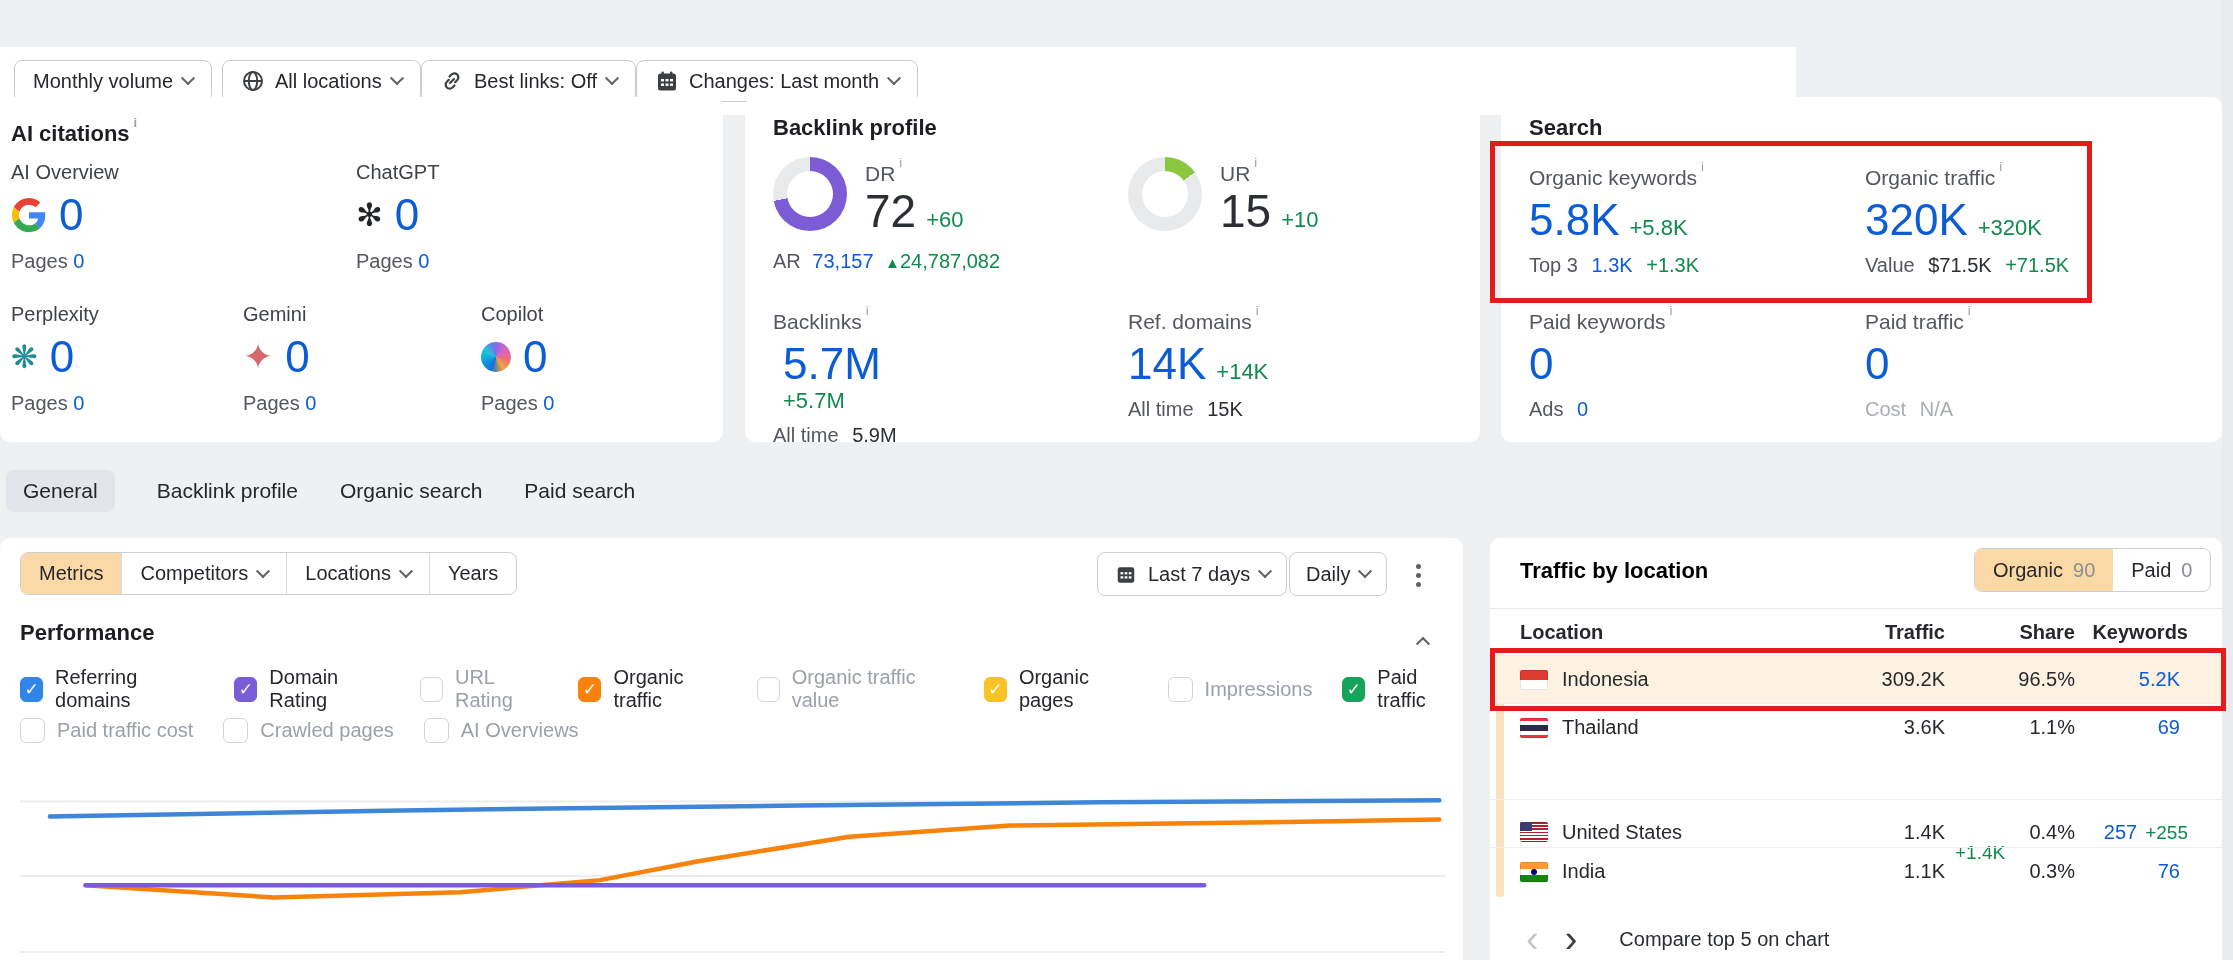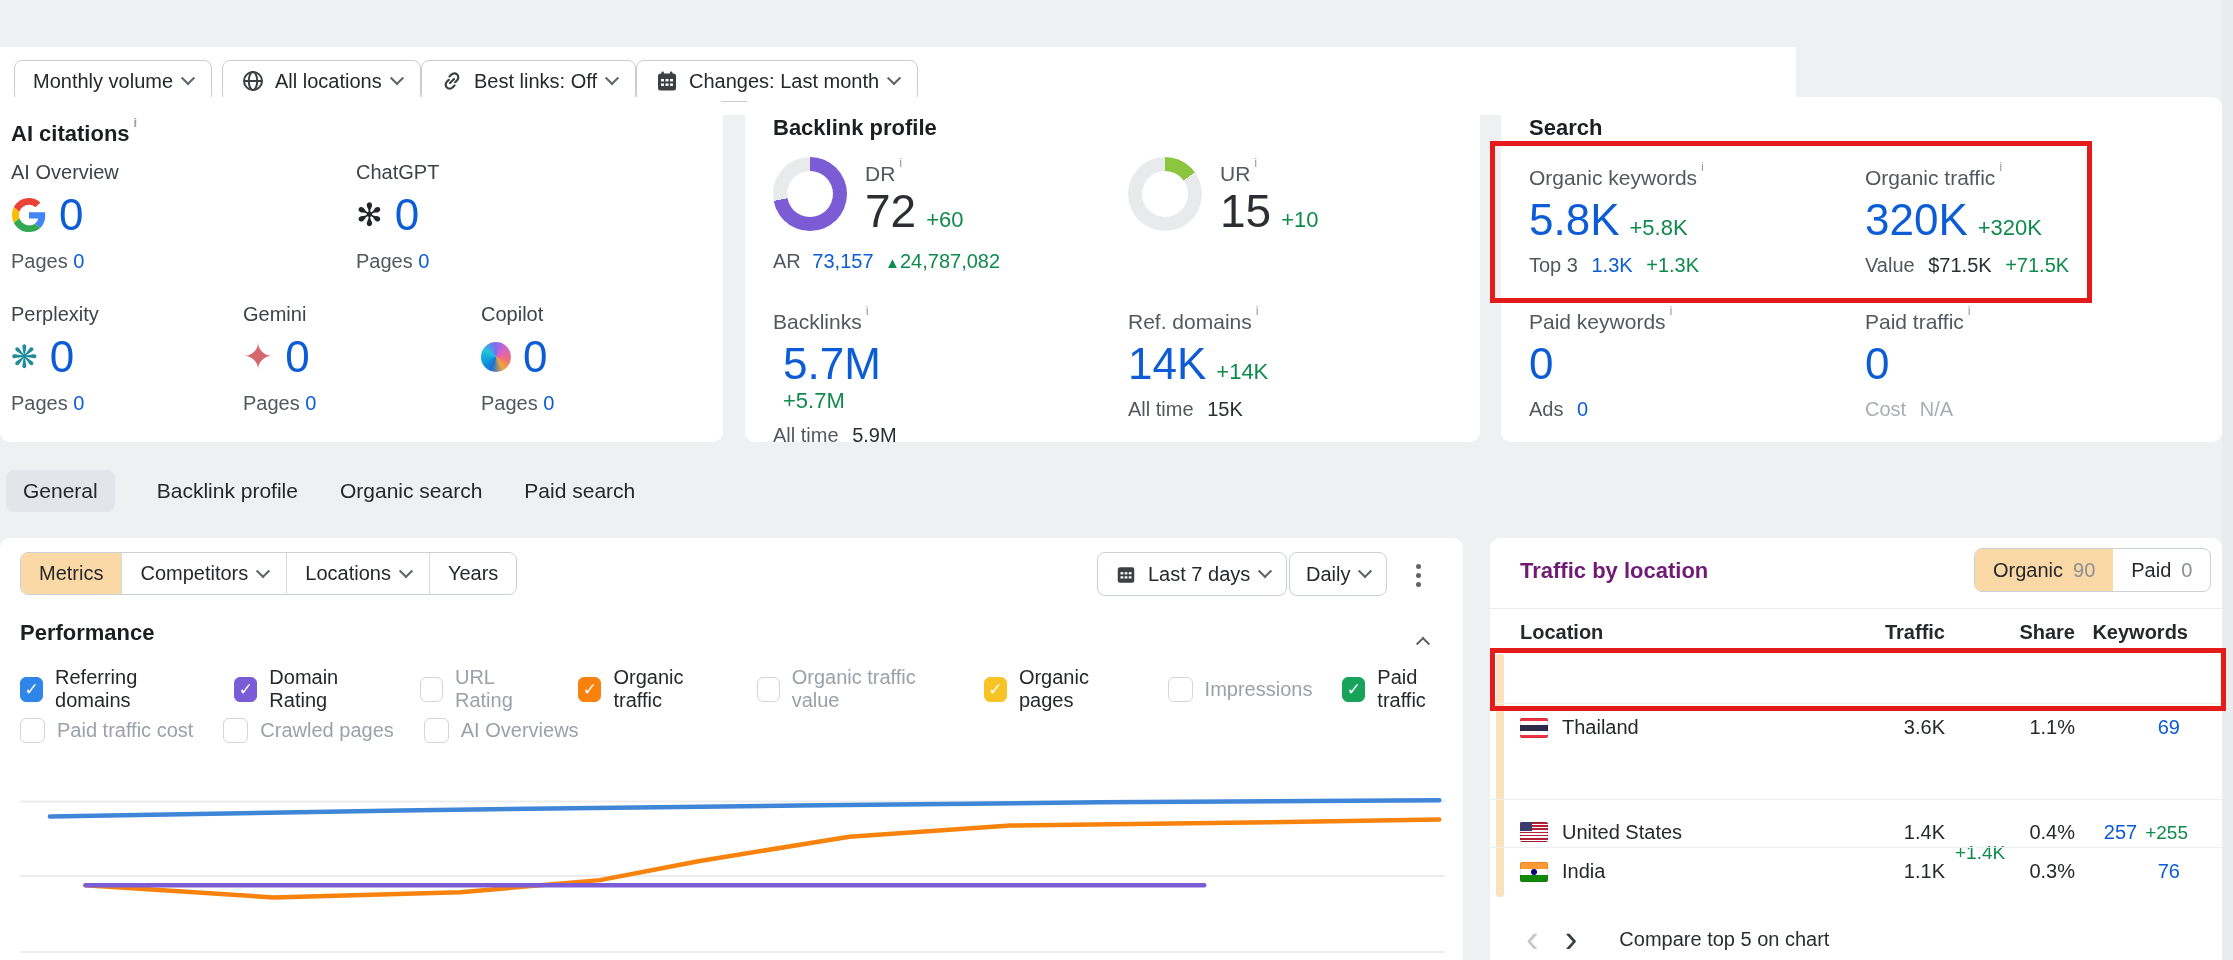--- a/index.html
+++ b/index.html
@@ -70,21 +70,21 @@
 
   .cb-row { position:absolute; left:20px; display:flex; gap:30px; align-items:center; }
   .cb-item { display:flex; align-items:center; gap:12px; font-size:20px; color:#26282c; cursor:pointer; }
   .cb-item .lbl.muted { color:#9ba1a8; }
   .cbx { width:25px; height:25px; border-radius:6px; border:1.5px solid #d2d6da; background:#fff;
     display:flex; align-items:center; justify-content:center; color:#fff; font-size:17px; font-weight:bold; }
 
   .chart-wrap { position:absolute; left:20px; top:230px; }
 
   
-  .tbl-title { position:absolute; left:30px; top:20px; font-size:22px; font-weight:bold; color:#701a75; }
+  .tbl-title { position:absolute; left:30px; top:20px; font-size:22px; font-weight:bold; color:#000000; }
   .toggle { position:absolute; left:484px; top:10px; height:44px; display:flex; border:1.5px solid #cbd0d5; border-radius:8px; overflow:hidden; background:#fff; }
   .toggle .opt { display:flex; align-items:center; gap:10px; padding:0 18px; font-size:20px; color:#26282c; cursor:pointer; }
   .toggle .opt .cnt { color:#8a8f95; }
   .toggle .opt.active { background:#fbd9a6; }
   .tbl-divider { position:absolute; left:0; top:70px; width:100%; height:1px; background:#e9ebed; }
   .left-strip { position:absolute; left:6px; top:116px; width:8px; height:243px; background:#f9e2bd; border-radius:3px; }
 
   .trow { position:absolute; left:0; width:732px; height:48px; display:grid;
     grid-template-columns:290px 135px 70px 60px 113px; align-items:center; padding-left:30px; font-size:20px; }
   .trow.header { font-weight:bold; color:#24272b; height:46px; }
@@ -457,20 +457,30 @@
     <div class="left-strip"></div>
 
     <div class="trow header" style="top:71px;">
       <div class="c-name">Location</div>
       <div class="c-traffic">Traffic</div>
       <div class="c-tchg"></div>
       <div class="c-share">Share</div>
       <div class="c-kw">Keywords</div>
     </div>
 
+    <div class="trow hl" style="top:117px;">
+      <div class="c-name">
+          <span class="flag flag-id"></span>
+          <span>Indonesia</span>
+        </div>
+      <div class="c-traffic">309.2K</div>
+      <div class="c-tchg green"></div>
+      <div class="c-share">96.5%</div>
+      <div class="c-kw"><a class="lnk">5.2K</a><span class="kchg green"></span></div>
+    </div>
     <div class="trow" style="top:165px;">
       <div class="c-name">
           <span class="flag flag-th"></span>
           <span>Thailand</span>
         </div>
       <div class="c-traffic">3.6K</div>
       <div class="c-tchg green"></div>
       <div class="c-share">1.1%</div>
       <div class="c-kw"><a class="lnk">69</a><span class="kchg green"></span></div>
     </div>

